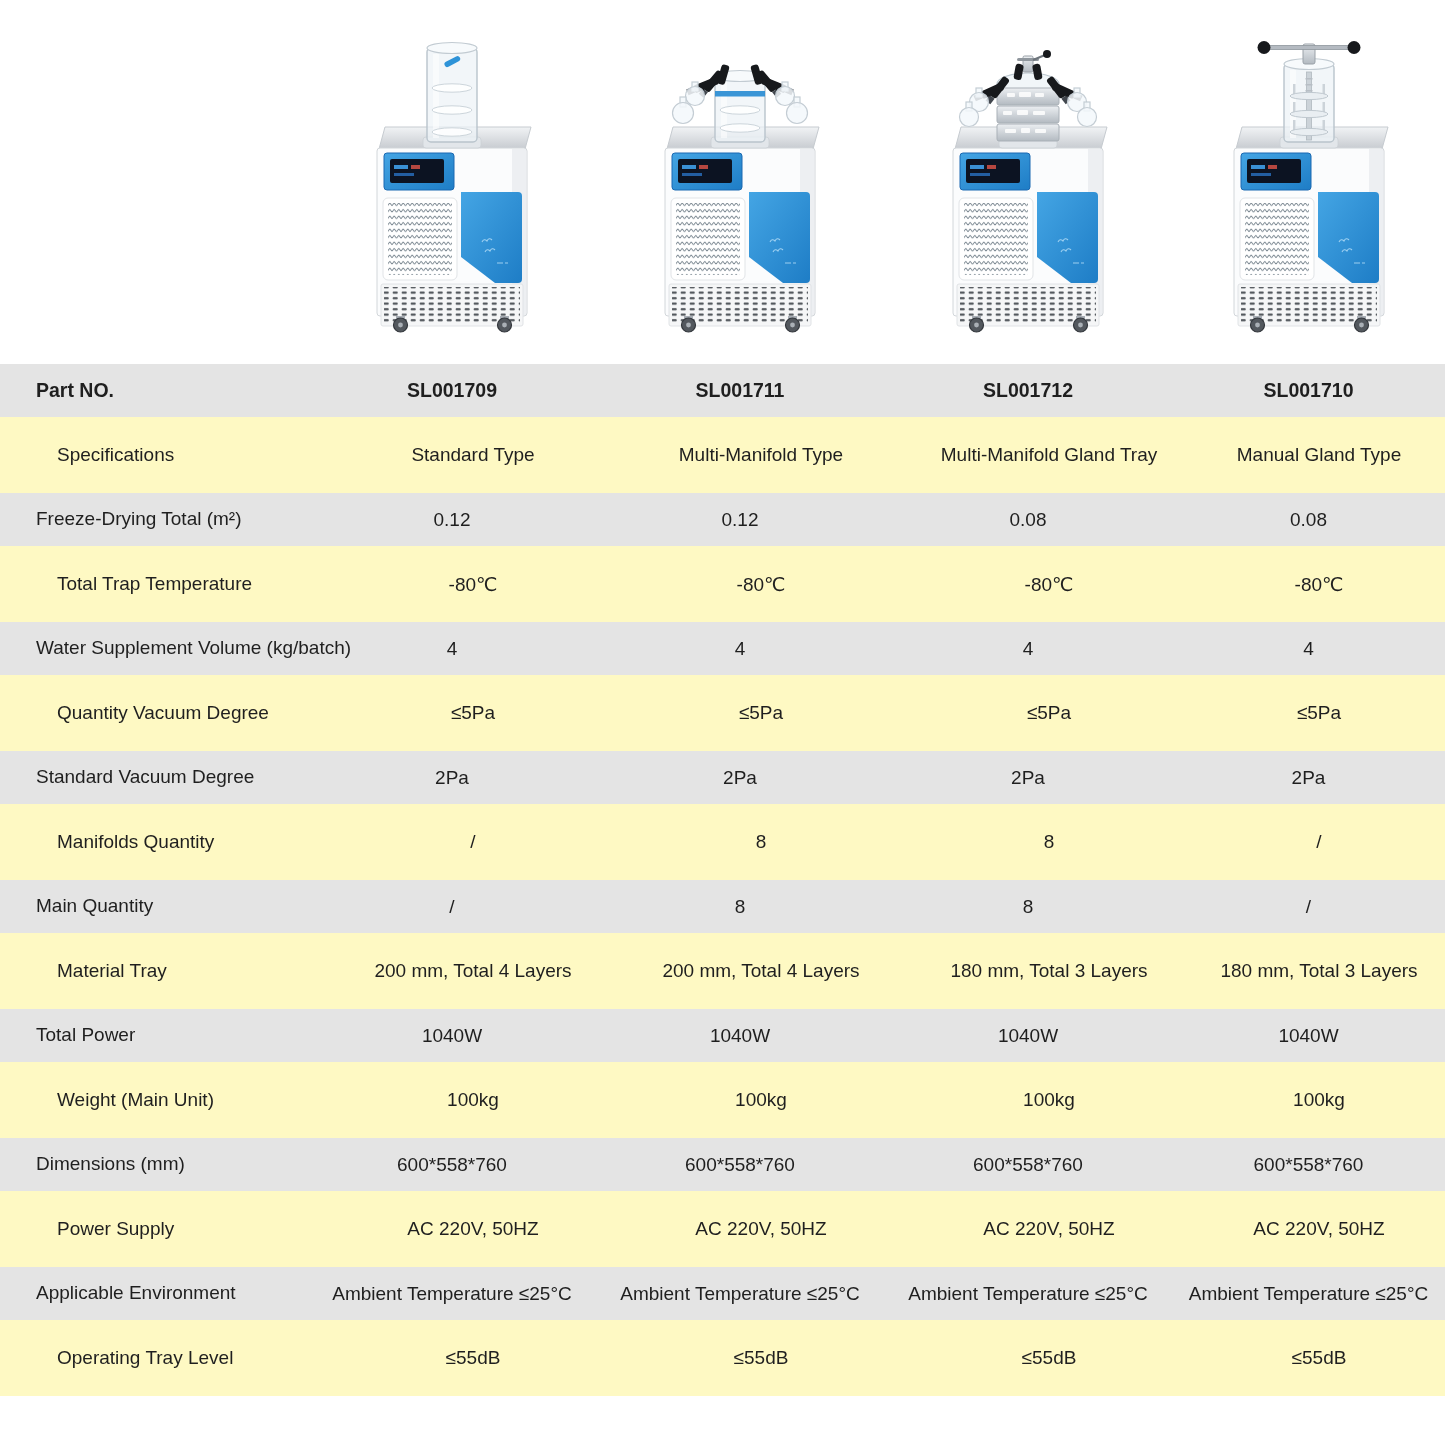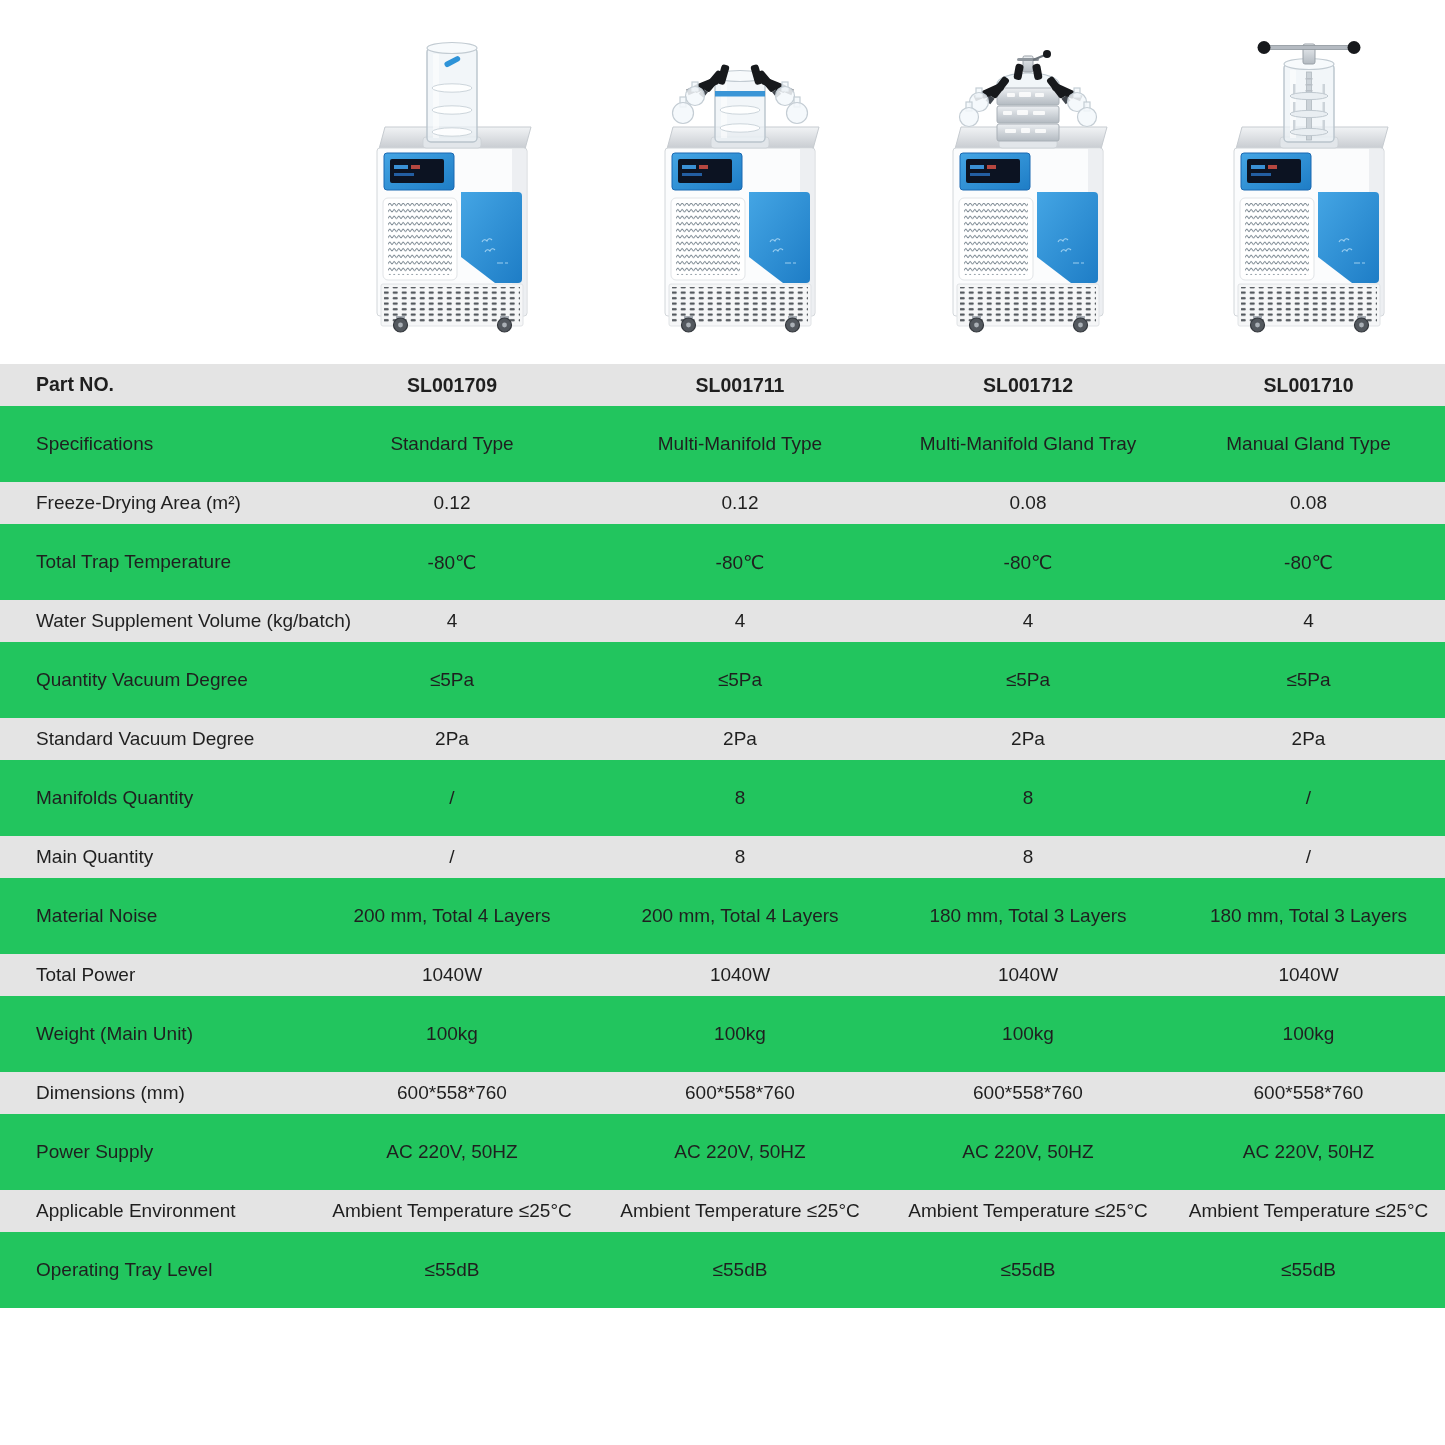--- a/index.html
+++ b/index.html
@@ -16,22 +16,22 @@
   }
   .pcell{display:flex;align-items:flex-end;justify-content:center;padding-bottom:30px;}
   .machine{display:block;}
   
   .spec-table{width:1445px;}
   .trow{
     display:grid;
     grid-template-columns:308px 288px 288px 288px 1fr;
     align-items:center;
   }
-  .trow.gray{background:#e4e4e4;height:42px;}
-  .trow.white{background:#22c55e;height:76px;}
+  .trow.gray{background:#e4e4e4;height:53px;}
+  .trow.white{background:#fef9c3;height:76px;padding-left:21px;}
   .tlabel{
     padding-left:36px;font-size:19px;line-height:1.2;
     white-space:nowrap;text-align:left;
   }
   .tval{font-size:19px;text-align:center;white-space:nowrap;}
   .trow.header .tlabel,.trow.header .tval{font-weight:bold;font-size:19.5px;}
   .glass{fill:#f3f8fb;fill-opacity:0.85;stroke:#c4cdd4;stroke-width:1.2;}
   .valve{fill:#17191c;}
   .valvetip{fill:#42474e;}
 </style>
@@ -265,21 +265,21 @@
 
   <div class="trow white">
     <div class="tlabel">Specifications</div>
     <div class="tval">Standard Type</div>
     <div class="tval">Multi-Manifold Type</div>
     <div class="tval">Multi-Manifold Gland Tray</div>
     <div class="tval">Manual Gland Type</div>
   </div>
 
   <div class="trow gray">
-    <div class="tlabel">Freeze-Drying Area (m²)</div>
+    <div class="tlabel">Freeze-Drying Total (m²)</div>
     <div class="tval">0.12</div>
     <div class="tval">0.12</div>
     <div class="tval">0.08</div>
     <div class="tval">0.08</div>
   </div>
 
   <div class="trow white">
     <div class="tlabel">Total Trap Temperature</div>
     <div class="tval">-80℃</div>
     <div class="tval">-80℃</div>
@@ -321,21 +321,21 @@
 
   <div class="trow gray">
     <div class="tlabel">Main Quantity</div>
     <div class="tval">/</div>
     <div class="tval">8</div>
     <div class="tval">8</div>
     <div class="tval">/</div>
   </div>
 
   <div class="trow white">
-    <div class="tlabel">Material Noise</div>
+    <div class="tlabel">Material Tray</div>
     <div class="tval">200 mm, Total 4 Layers</div>
     <div class="tval">200 mm, Total 4 Layers</div>
     <div class="tval">180 mm, Total 3 Layers</div>
     <div class="tval">180 mm, Total 3 Layers</div>
   </div>
 
   <div class="trow gray">
     <div class="tlabel">Total Power</div>
     <div class="tval">1040W</div>
     <div class="tval">1040W</div>

